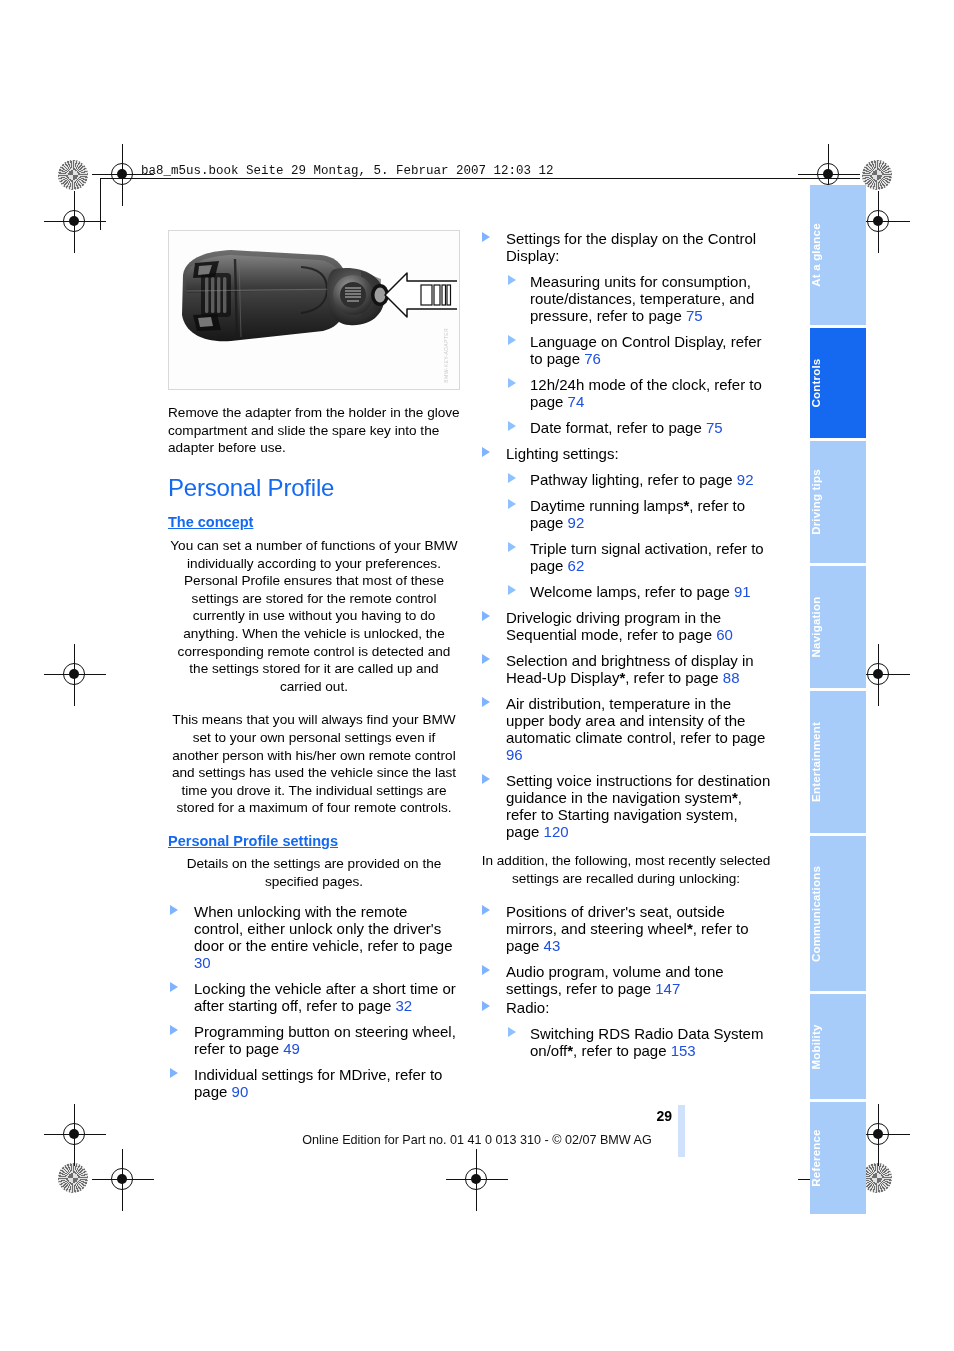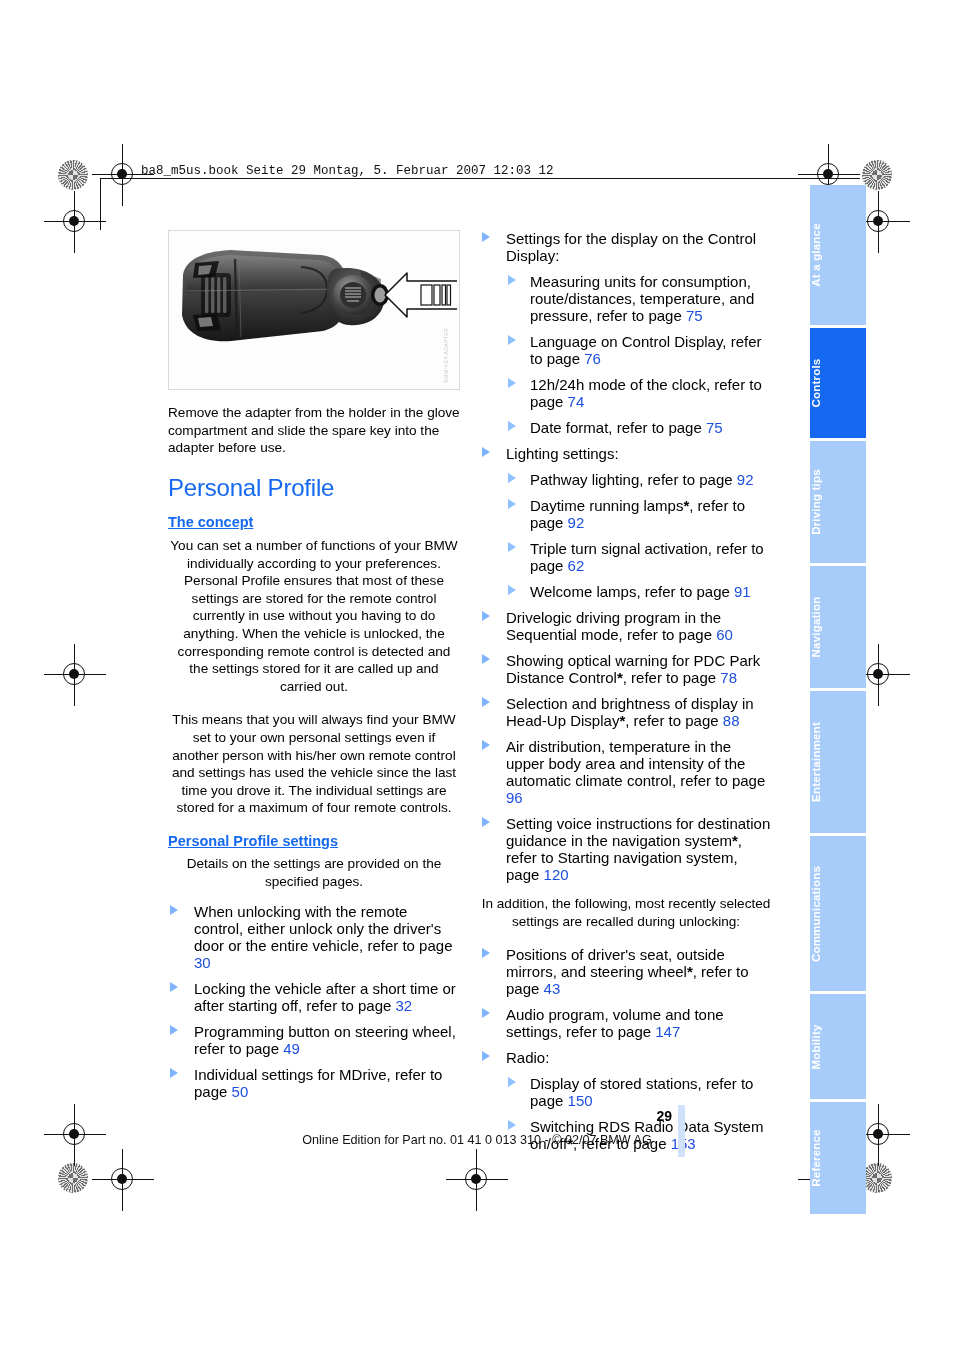--- a/index.html
+++ b/index.html
@@ -341,21 +341,21 @@
   <p class="para">You can set a number of functions of your BMW individually according to your preferences. Personal Profile ensures that most of these settings are stored for the remote control currently in use without you having to do anything. When the vehicle is unlocked, the corresponding remote control is detected and the settings stored for it are called up and carried out.</p>
   <p class="para">This means that you will always find your BMW set to your own personal settings even if another person with his/her own remote control and settings has used the vehicle since the last time you drove it. The individual settings are stored for a maximum of four remote controls.</p>
 
   <h2 class="subtitle">Personal Profile settings</h2>
   <p class="para tight">Details on the settings are provided on the specified pages.</p>
 
   <ul class="blist">
       <li class="bitem"><span class="bullet"></span><span>When unlocking with the remote control, either unlock only the driver's door or the entire vehicle, refer to page </span><span class="pg">30</span></li>
       <li class="bitem"><span class="bullet"></span><span>Locking the vehicle after a short time or after starting off, refer to page </span><span class="pg">32</span></li>
       <li class="bitem"><span class="bullet"></span><span>Programming button on steering wheel, refer to page </span><span class="pg">49</span></li>
-      <li class="bitem"><span class="bullet"></span><span>Individual settings for MDrive, refer to page </span><span class="pg">50</span></li>
+      <li class="bitem"><span class="bullet"></span><span>Individual settings for MDrive, refer to page </span><span class="pg">90</span></li>
     </ul>
 </div>
 
 <div class="col col-right">
   <ul class="blist">
     <li class="bitem">
       <span class="bullet"></span>
       <span>Settings for the display on the Control Display:</span>
       <ul class="sublist">
           <li class="bitem"><span class="bullet"></span><span>Measuring units for consumption, route/distances, temperature, and pressure, refer to page </span><span class="pg">75</span></li>
@@ -371,39 +371,37 @@
           <li class="bitem"><span class="bullet"></span><span>Pathway lighting, refer to page </span><span class="pg">92</span></li>
           <li class="bitem"><span class="bullet"></span><span>Daytime running lamps</span><span class="ast">*</span><span>, refer to page </span><span class="pg">92</span></li>
           <li class="bitem"><span class="bullet"></span><span>Triple turn signal activation, refer to page </span><span class="pg">62</span></li>
           <li class="bitem"><span class="bullet"></span><span>Welcome lamps, refer to page </span><span class="pg">91</span></li>
         </ul>
     </li>
   </ul>
 
   <ul class="blist" style="margin-top:9px;">
       <li class="bitem"><span class="bullet"></span><span>Drivelogic driving program in the Sequential mode, refer to page </span><span class="pg">60</span></li>
-      <li class="bitem"><span class="bullet"></span><span>Showing optical warning for PDC Park Distance Control</span><span class="ast">*</span><span>, refer to page </span><span class="pg">78</span></li>
       <li class="bitem"><span class="bullet"></span><span>Selection and brightness of display in Head-Up Display</span><span class="ast">*</span><span>, refer to page </span><span class="pg">88</span></li>
       <li class="bitem"><span class="bullet"></span><span>Air distribution, temperature in the upper body area and intensity of the automatic climate control, refer to page </span><span class="pg">96</span></li>
       <li class="bitem"><span class="bullet"></span><span>Setting voice instructions for destination guidance in the navigation system</span><span class="ast">*</span><span>, refer to Starting navigation system, page </span><span class="pg">120</span></li>
     </ul>
 
   <p class="para" style="margin-top:12px;">In addition, the following, most recently selected settings are recalled during unlocking:</p>
 
   <ul class="blist">
       <li class="bitem"><span class="bullet"></span><span>Positions of driver's seat, outside mirrors, and steering wheel</span><span class="ast">*</span><span>, refer to page </span><span class="pg">43</span></li>
       <li class="bitem"><span class="bullet"></span><span>Audio program, volume and tone settings, refer to page </span><span class="pg">147</span></li>
     </ul>
 
-  <ul class="blist" style="margin-top:9px;">
+  <ul class="blist" style="margin-top:2px;">
     <li class="bitem">
       <span class="bullet"></span>
       <span>Radio:</span>
       <ul class="sublist">
-          <li class="bitem"><span class="bullet"></span><span>Display of stored stations, refer to page </span><span class="pg">150</span></li>
           <li class="bitem"><span class="bullet"></span><span>Switching RDS Radio Data System on/off</span><span class="ast">*</span><span>, refer to page </span><span class="pg">153</span></li>
         </ul>
     </li>
   </ul>
 </div>
 
 <div class="tabs">
     <div class="tab" style="height: 140px;">
       <span class="tab-label">At a glance</span>
     </div>

